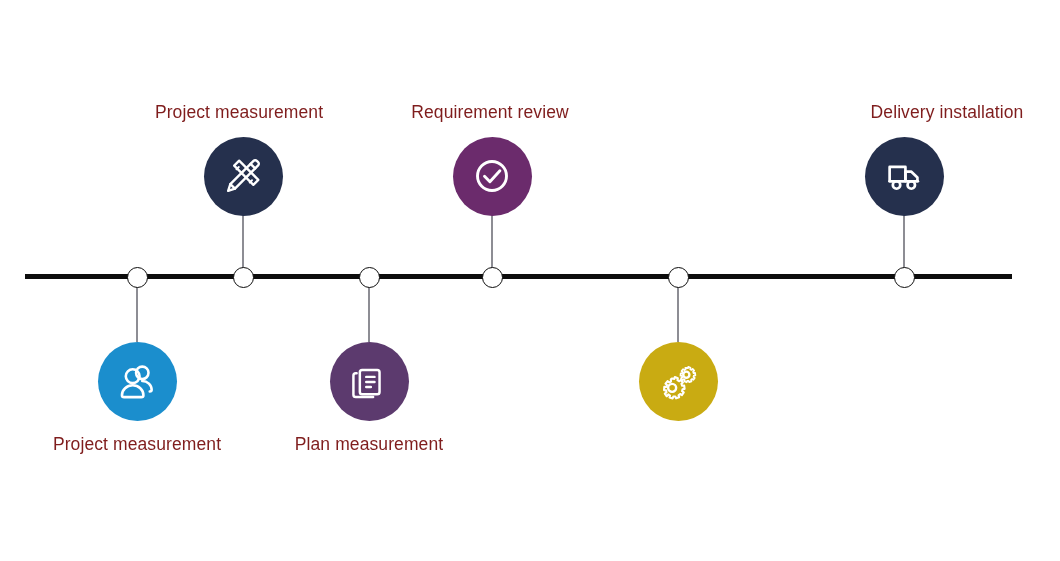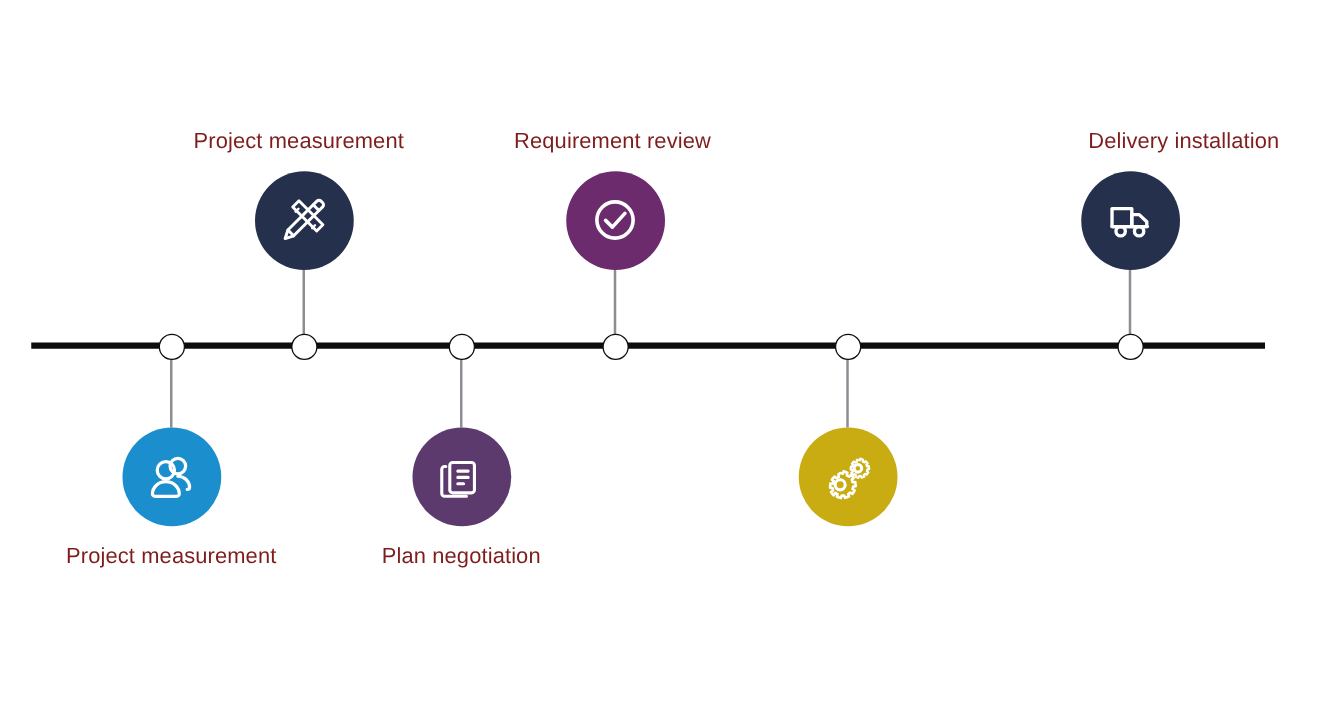--- a/index.html
+++ b/index.html
@@ -123,21 +123,21 @@
   <div class="node" style="left:369px; top:277px;"></div>
   <div class="bubble" style="left:369px; top:381px; background:#5c3a6e;">
     <span>
       <svg width="44" height="44" viewBox="0 0 48 48" fill="none" stroke="#ffffff" stroke-width="2.7" stroke-linejoin="round" stroke-linecap="round">
         <path d="M16.5 12h16.5a2.5 2.5 0 012.5 2.5V36a2.5 2.5 0 01-2.5 2.5H16.5A2.5 2.5 0 0114 36V14.5A2.5 2.5 0 0116.5 12z"></path>
         <path d="M10.5 15.5h-1A2.5 2.5 0 007 18v21a2.5 2.5 0 002.5 2.5h19"></path>
         <path d="M21 19.5h9M21 25h9M21 30.5h5"></path>
       </svg>
     </span>
   </div>
-  <div class="caption" style="left:369px; top:434px;">Plan negotiation</div>
+  <div class="caption" style="left:369px; top:434px;">Plan measurement</div>
 
   <div class="stem" style="left:492px; top:213px; height:63px;"></div>
   <div class="node" style="left:492px; top:277px;"></div>
   <div class="bubble" style="left:492px; top:176px; background:#6b2b6c;">
     <span>
       <svg width="48" height="48" viewBox="0 0 48 48" fill="none" stroke="#ffffff" stroke-width="2.9" stroke-linecap="round" stroke-linejoin="round">
         <circle cx="24" cy="24" r="14.5"></circle>
         <path d="M16.5 24.3l5.4 5.4 10-11"></path>
       </svg>
     </span>

